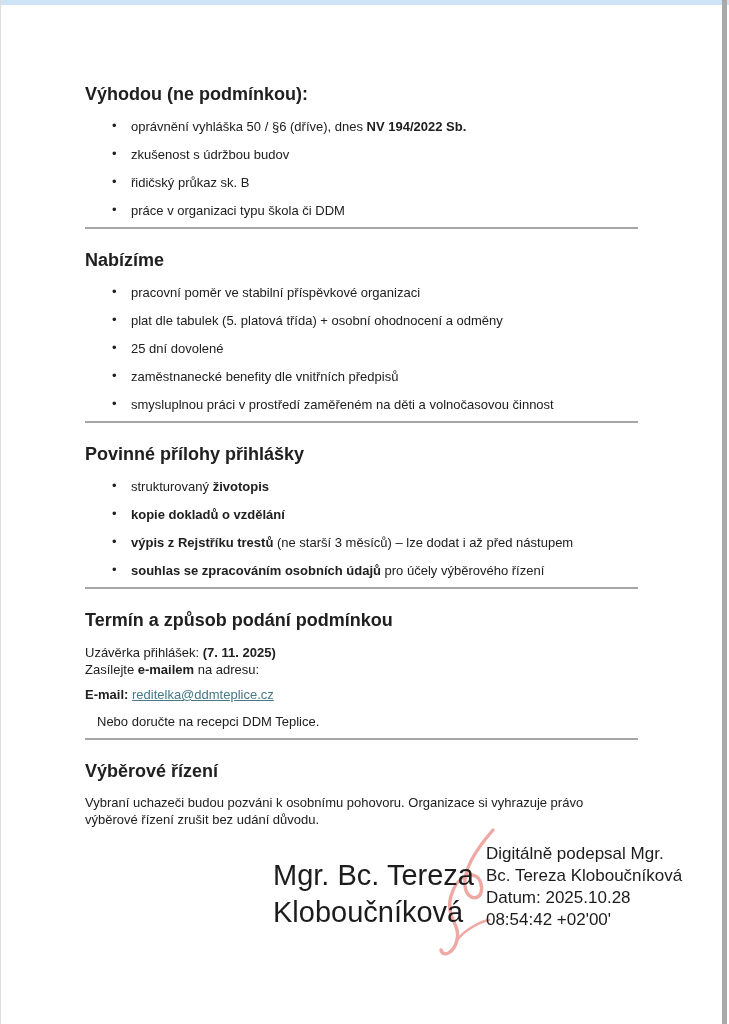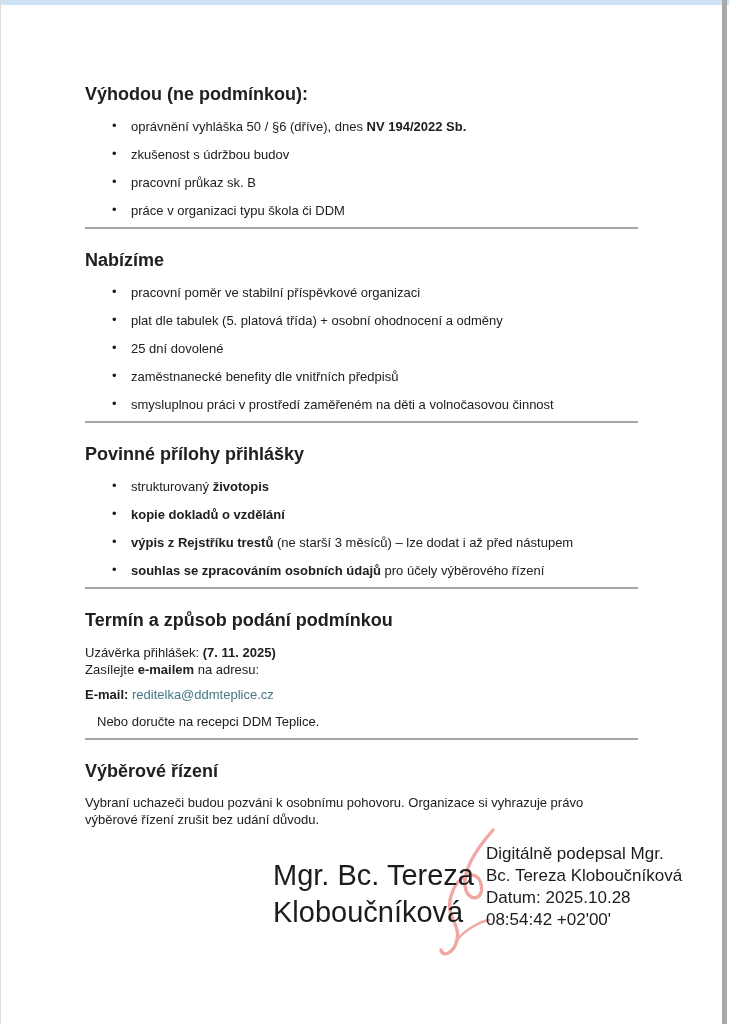--- a/index.html
+++ b/index.html
@@ -22,21 +22,21 @@
   .sec-title { font-size:18px; font-weight:700; margin:0 0 15px 0; }
   ul.blist { list-style:none; margin:0; padding:0; }
   ul.blist li { position:relative; padding-left:46px; margin-bottom:11px; }
   ul.blist li:last-child { margin-bottom:0; }
   ul.blist .dot { position:absolute; left:27px; top:-1px; }
   .b { font-weight:700; }
   hr.div { border:none; height:2px; background:#a6a6a6; margin:8px 0 23px 0; }
   .termin p { margin:0 0 8px 0; }
   .termin p.email-line { margin:7px 0 10px 0; }
   .termin p.note { margin:7px 0 0 12px; }
-  a.email { color:#467886; cursor:pointer; }
+  a.email { color:#467886; text-decoration:underline; cursor:pointer; }
   .para { margin:0; line-height:16.5px; }
 
   .sig { position:relative; margin:12px 0 0 188px; display:flex; align-items:flex-end; }
   .sig-name {
     font-size:29px; line-height:37px; color:#1c1c1c;
     white-space:nowrap; position:relative; z-index:2;
   }
   .sig-details {
     font-size:17px; line-height:22px; color:#1c1c1c;
     margin-left:12px; padding-top:3px; position:relative; z-index:2;
@@ -51,21 +51,21 @@
 <div class="left-edge"></div>
 <div class="scrollbar"></div>
 
 <div class="content">
 
   <div>
     <h2 class="sec-title">Výhodou (ne podmínkou):</h2>
     <ul class="blist">
       <li><span class="dot">•</span><span>oprávnění vyhláška 50 / §6 (dříve), dnes </span><span class="b">NV 194/2022 Sb.</span><span></span></li>
       <li><span class="dot">•</span><span>zkušenost s údržbou budov</span></li>
-      <li><span class="dot">•</span><span>pracovní průkaz sk. B</span></li>
+      <li><span class="dot">•</span><span>řidičský průkaz sk. B</span></li>
       <li><span class="dot">•</span><span>práce v organizaci typu škola či DDM</span></li>
     </ul>
   </div>
 
   <hr class="div">
 
   <div>
     <h2 class="sec-title">Nabízíme</h2>
     <ul class="blist">
       <li><span class="dot">•</span><span>pracovní poměr ve stabilní příspěvkové organizaci</span></li>

